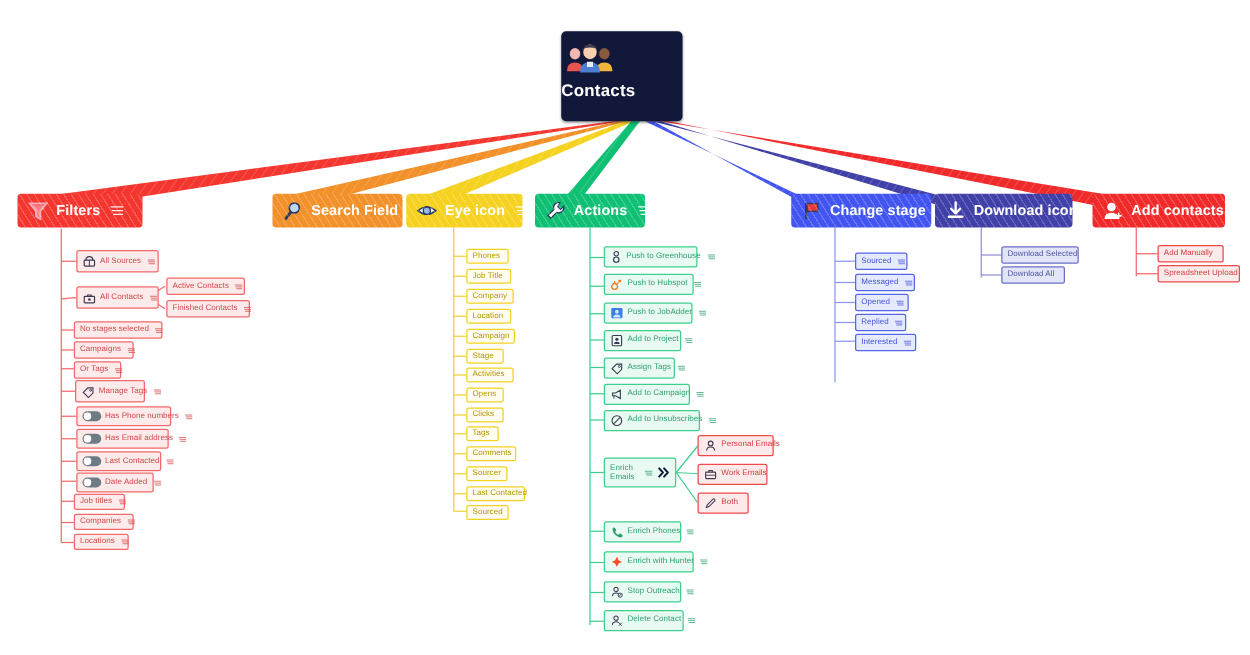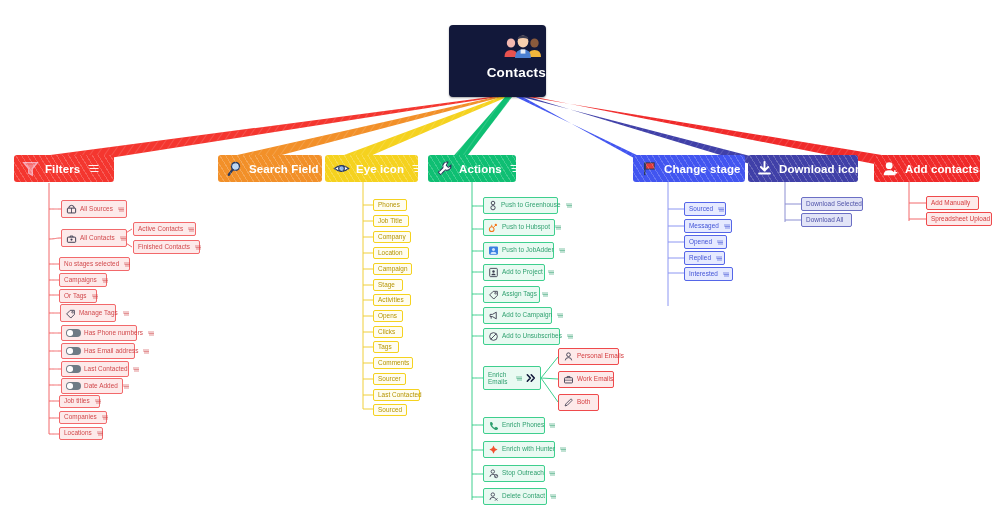--- a/index.html
+++ b/index.html
@@ -10,21 +10,21 @@
     font-family:"Liberation Sans", sans-serif;
     -webkit-font-smoothing:antialiased;
   }
   #canvas { position:absolute; inset:0; width:1000px; height:524px; }
   #edges { position:absolute; left:0; top:0; width:1000px; height:524px; pointer-events:none; }
 
   
   .root {
     position:absolute; left:449px; top:25px; width:97px; height:72px;
     background:#12183a; border-radius:4px;
-    display:flex; flex-direction:column; align-items:flex-end; justify-content:flex-start;
+    display:flex; flex-direction:column; align-items:flex-start; justify-content:flex-start;
     padding-top:7px; z-index:6;
     box-shadow:0 1px 2px rgba(0,0,0,.35);
   }
   .root .root-label {
     color:#ffffff; font-size:13.5px; font-weight:bold; letter-spacing:.2px;
     margin-top:5px;
   }
   .root-icon { width:46px; height:28px; display:block; }
 
   

